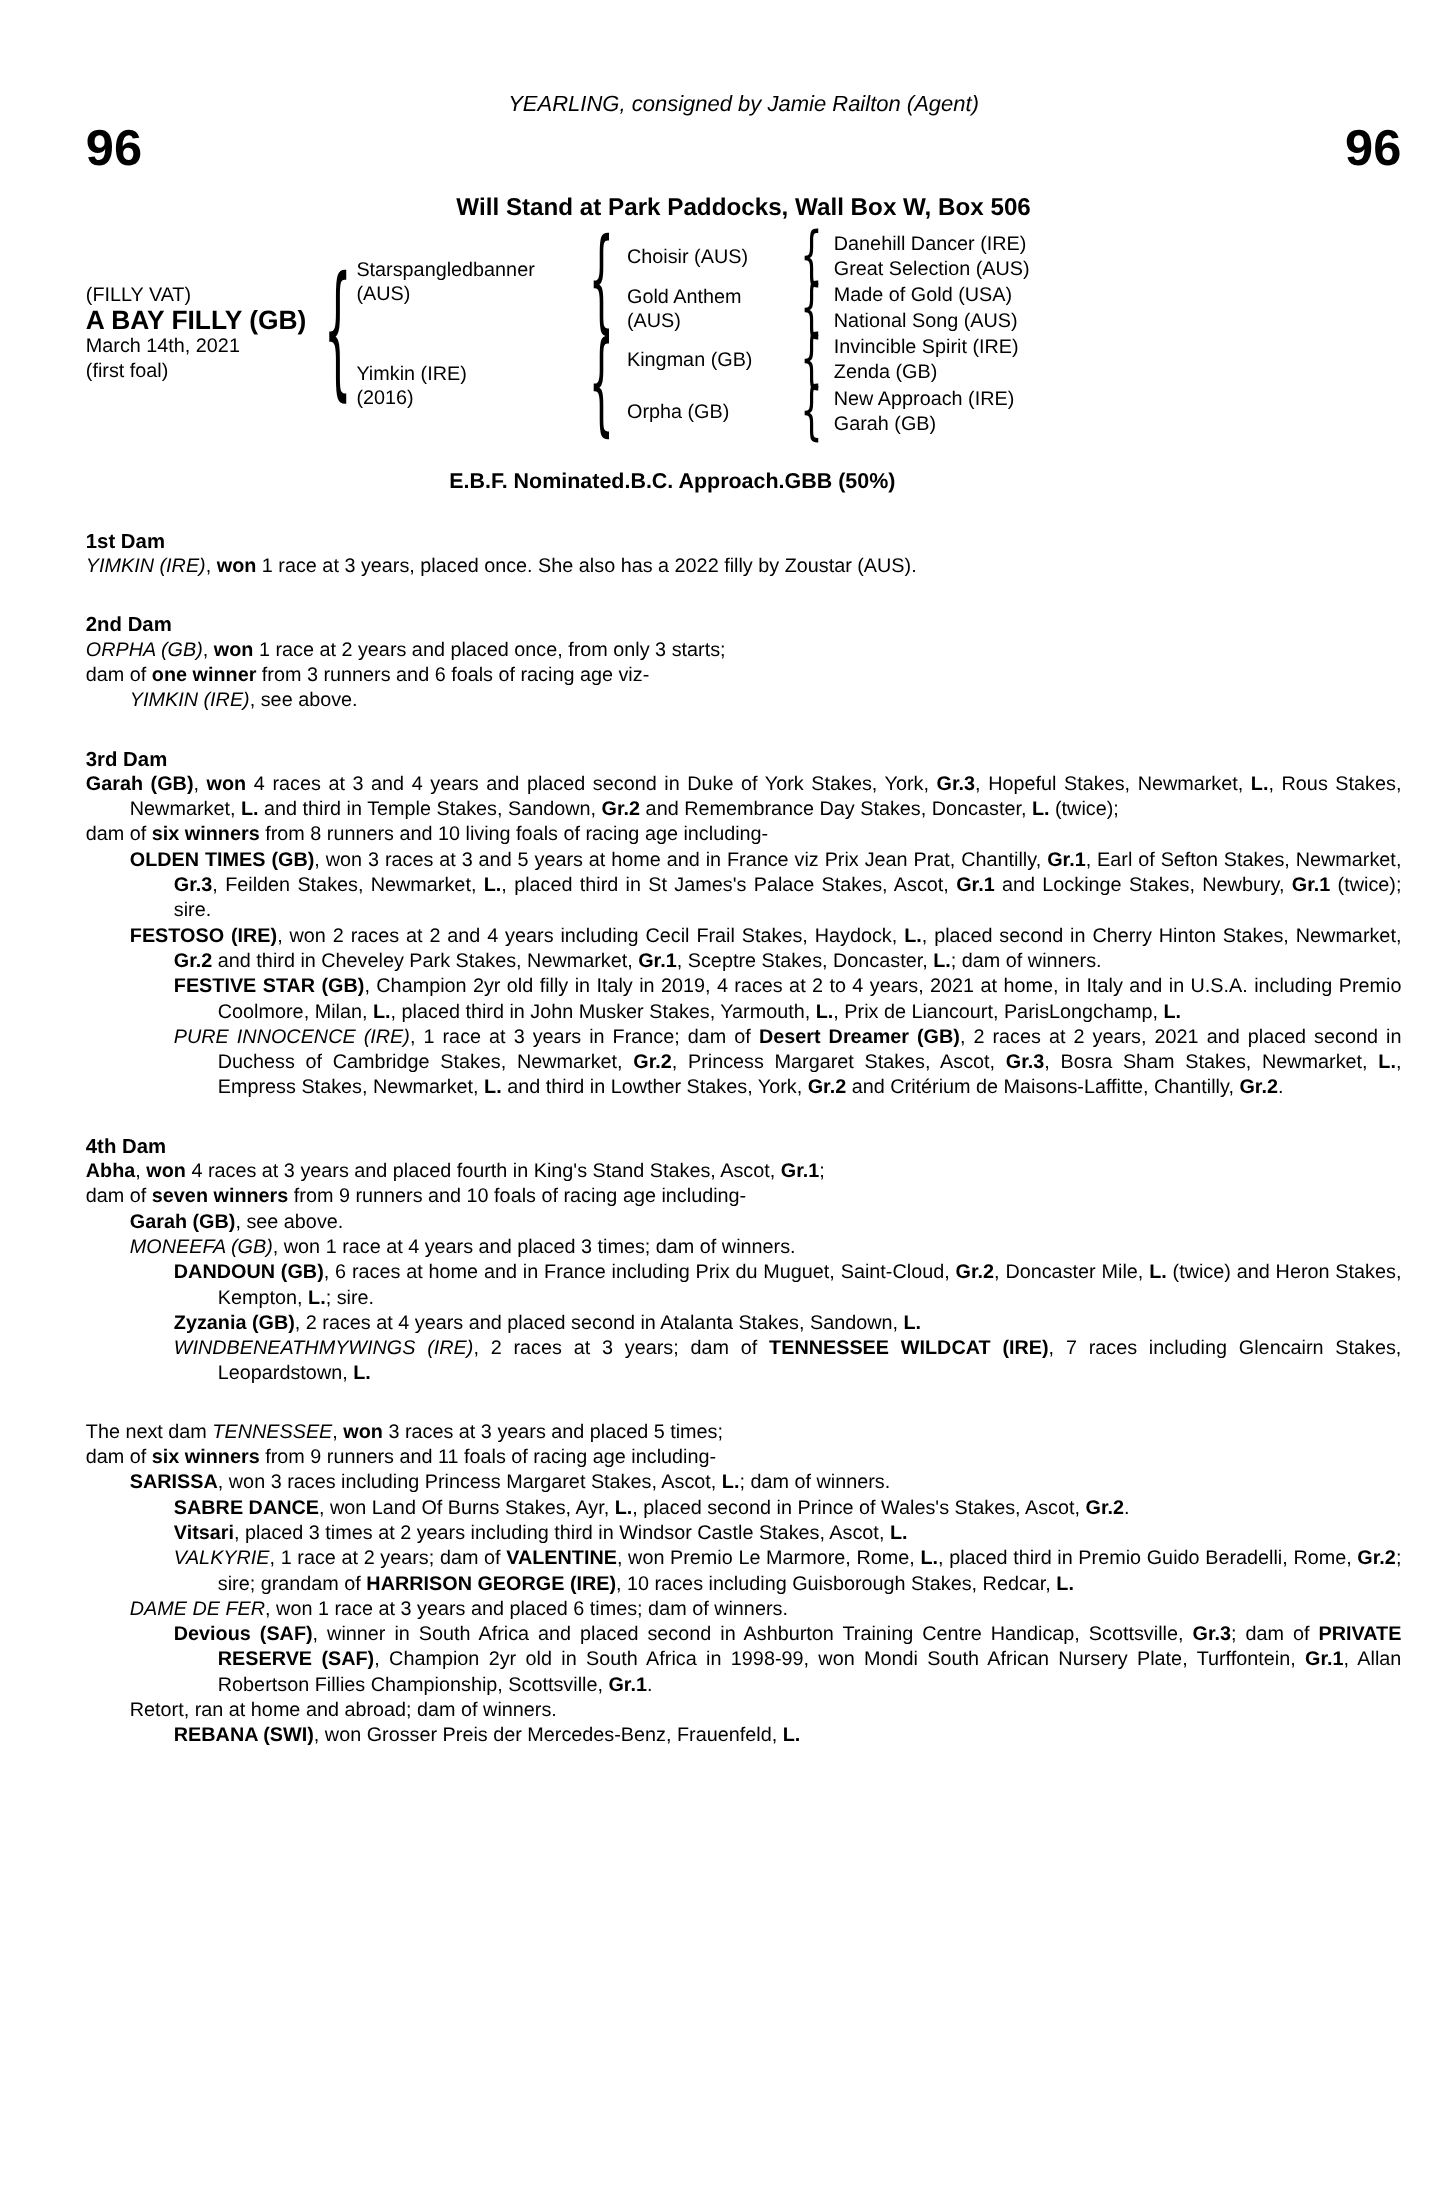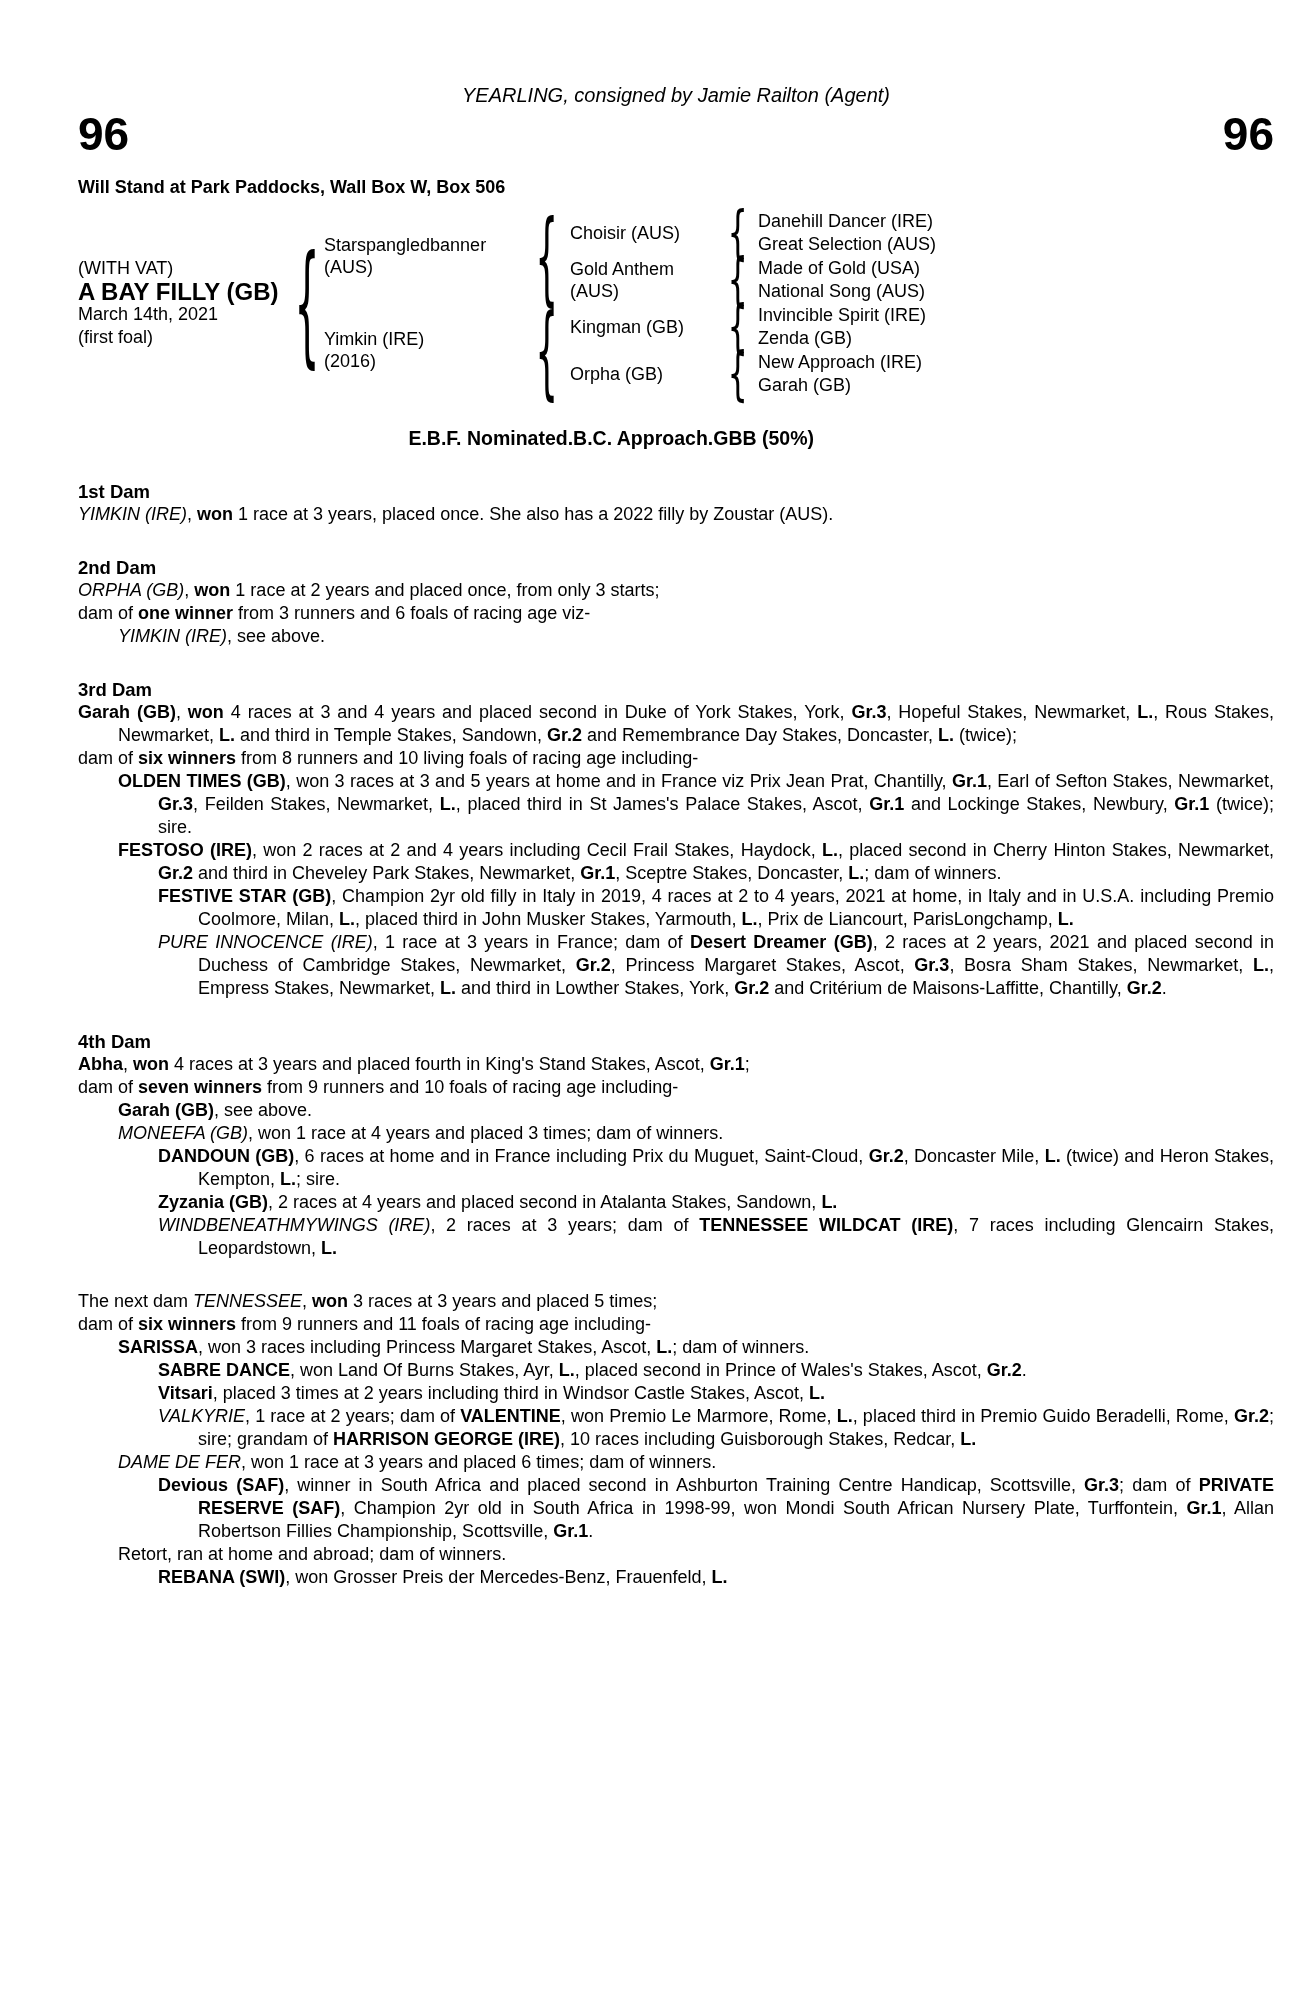--- a/index.html
+++ b/index.html
@@ -6,21 +6,21 @@
   body{
     width:1314px;height:2000px;overflow:hidden;color:#000;
     font-family:"Liberation Sans","DejaVu Sans",sans-serif;
     font-size:18px;line-height:23px;
     -webkit-font-smoothing:antialiased;
   }
   .page{padding:84px 40px 0 78px;}
   .consignor{text-align:center;font-style:italic;font-size:20px;}
   .lot-row{display:flex;justify-content:space-between;align-items:flex-start;
     font-weight:bold;font-size:46px;line-height:0.85;margin-top:8px;}
-  .stand-line{font-weight:bold;font-size:18px;margin-top:22px;}
+  .stand-line{font-weight:bold;font-size:22px;margin-top:22px;text-align:center;}
 
   
   .ped-grid{display:grid;margin-top:10px;
     grid-template-columns:212px 34px 200px 46px 148px 40px 230px;
     grid-auto-rows:23.5px;}
   .cell{display:flex;flex-direction:column;justify-content:center;overflow:visible;}
   .name-cell{font-size:18px;line-height:22px;}
   .g4-cell{white-space:nowrap;}
   .subject-block{line-height:23px;}
   .subject-name{font-weight:bold;font-size:24px;}
@@ -53,21 +53,21 @@
 
   <div class="lot-row">
     <span>96</span>
     <span>96</span>
   </div>
 
   <div class="stand-line">Will Stand at Park Paddocks, Wall Box W, Box 506</div>
 
   <div class="ped-grid">
     <div class="cell subject-block" style="grid-column:1;grid-row:1/9">
-      <div>(WITH VAT)</div>
+      <div>(FILLY VAT)</div>
       <div class="subject-name">A BAY FILLY (GB)</div>
       <div>March 14th, 2021</div>
       <div>(first foal)</div>
     </div>
 
     <div class="cell brace-cell" style="grid-column:2;grid-row:1/9">
         <span class="br-lg">{</span>
       </div>
 
     <div class="cell name-cell" style="grid-column:3;grid-row:1/5">

